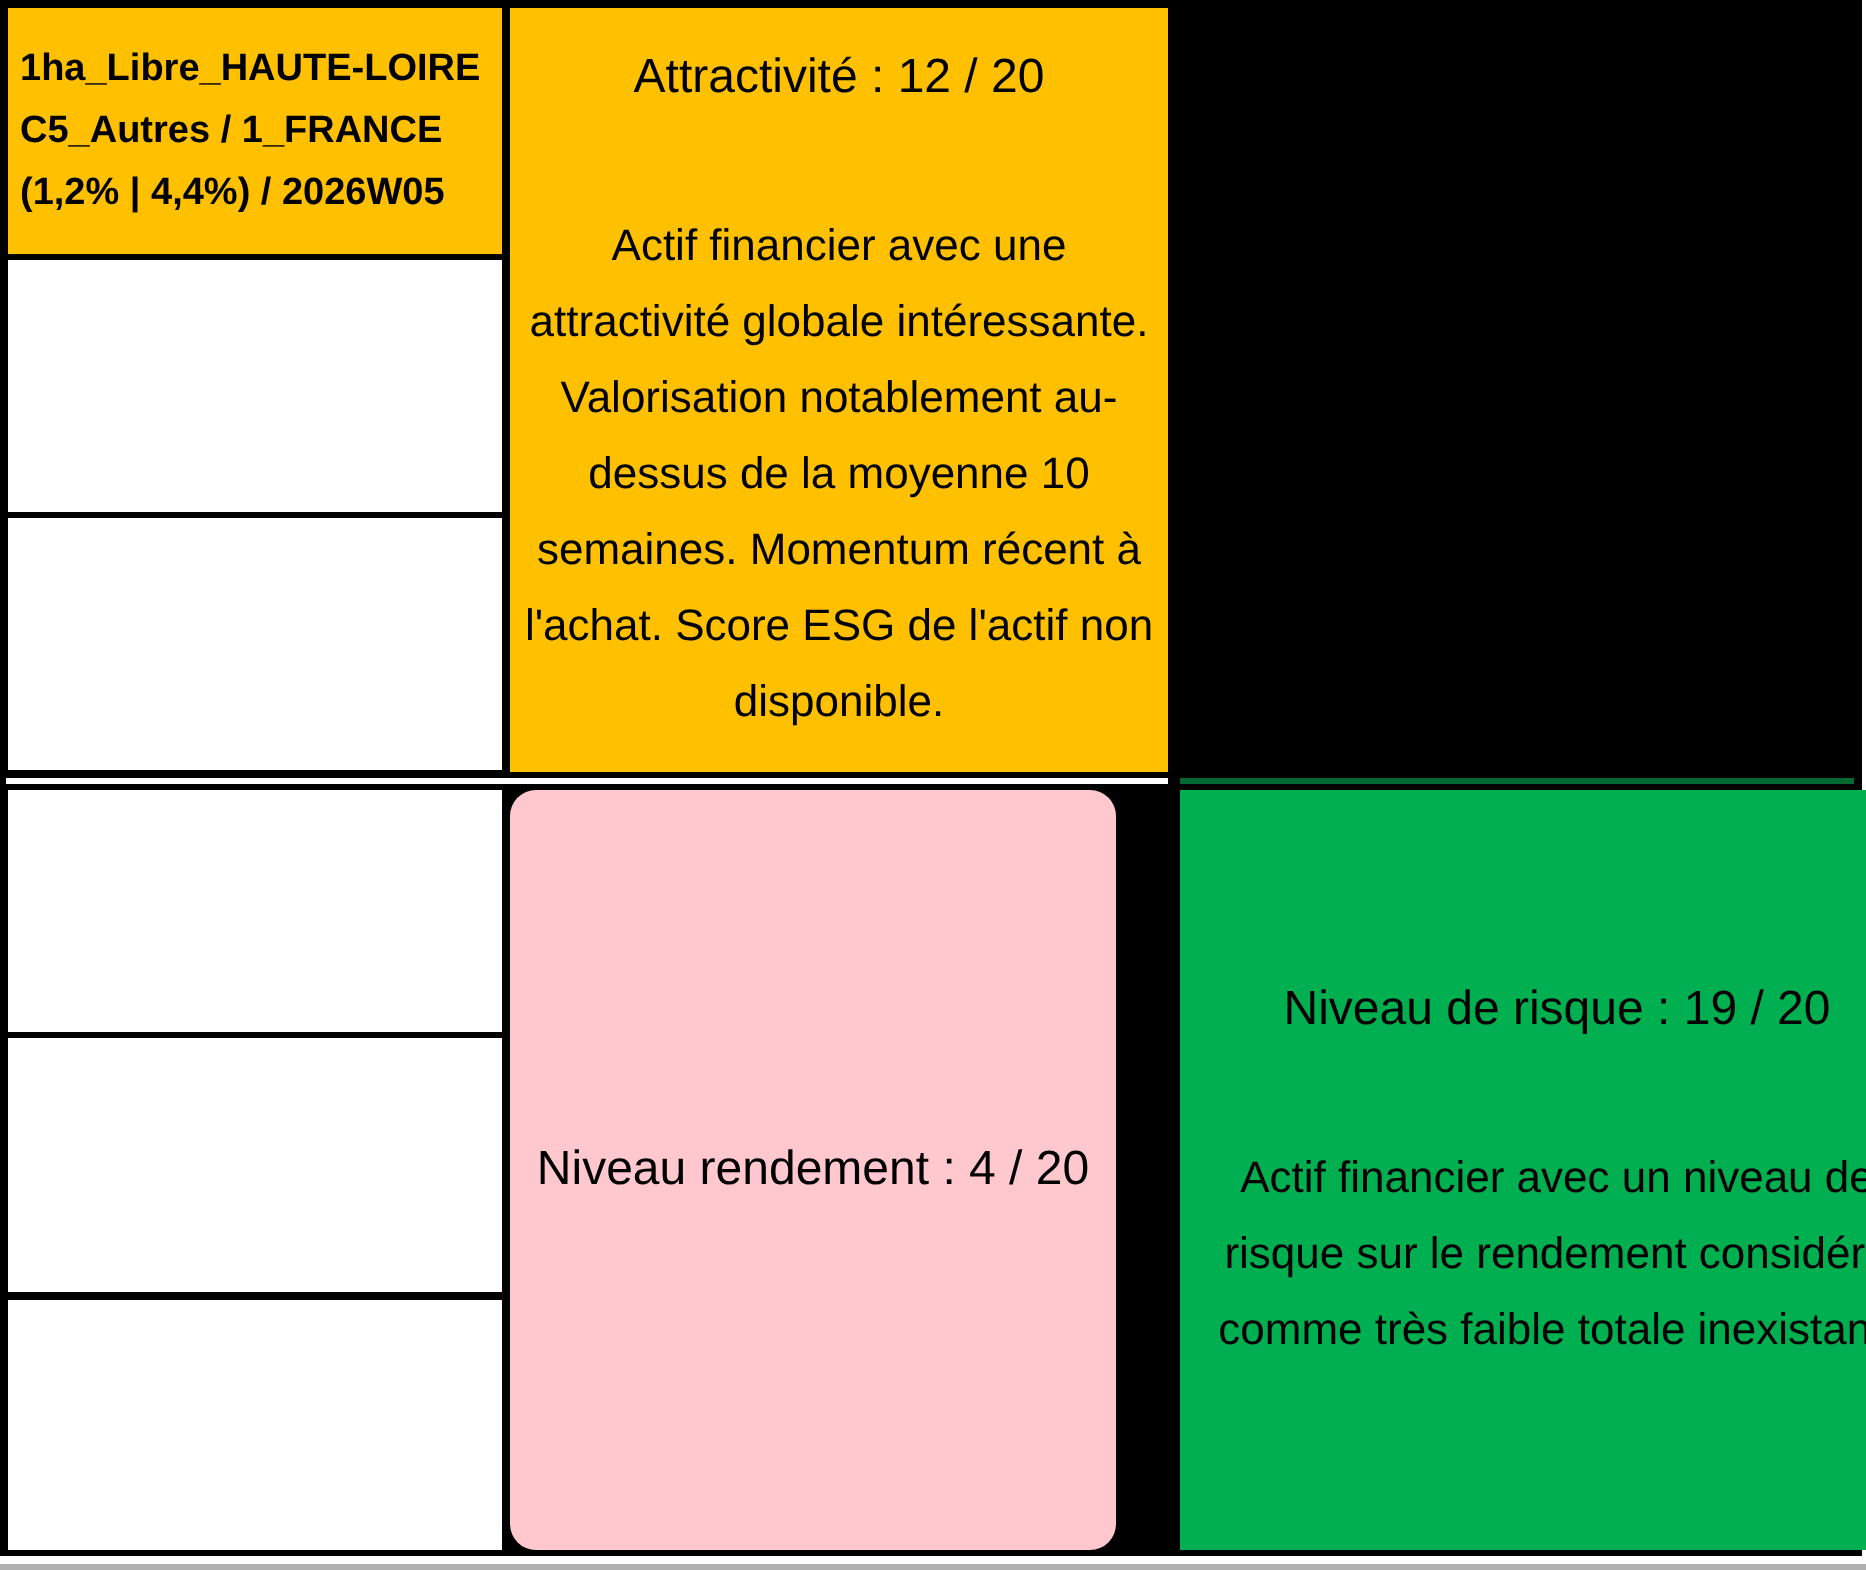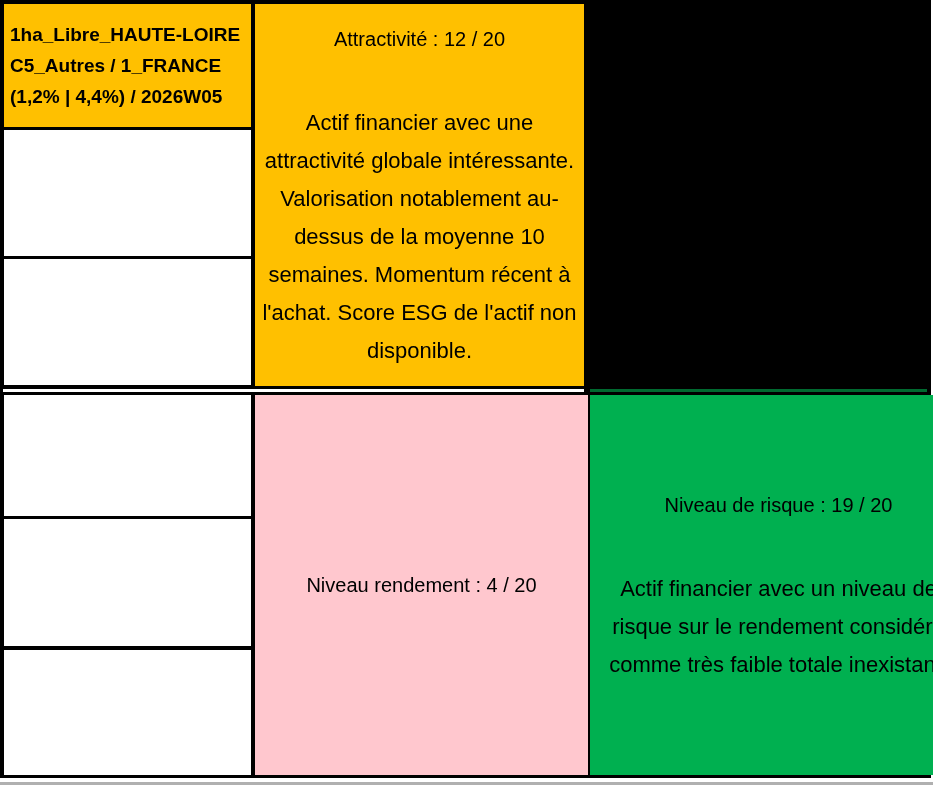--- a/index.html
+++ b/index.html
@@ -31,42 +31,42 @@
   
   .c-header { left:4px; top:4px;   width:247px; height:123px; background:var(--orange); }
   .c-l2     { left:4px; top:130px; width:247px; height:126px; }
   .c-l3     { left:4px; top:259px; width:247px; height:126px; }
   .c-l4     { left:4px; top:395px; width:247px; height:121px; }
   .c-l5     { left:4px; top:519px; width:247px; height:127px; }
   .c-l6     { left:4px; top:650px; width:247px; height:125px; }
 
   
   .c-attractivite { left:255px; top:4px;   width:329px; height:382px; background:var(--orange); }
-  .c-rendement    { left:255px; top:395px; width:333px; height:380px; background:var(--pink); }
+  .c-rendement    { left:255px; top:395px; width:303px; height:380px; background:var(--pink);border-radius:13px; }
 
   
   .c-perennite { left:590px; top:4px;   width:337px; height:382px; background:var(--green); }
   .c-risque    { left:590px; top:395px; width:377px; height:380px; background:var(--green); }
 
   .header-cell {
     display:flex; align-items:center;
     padding:0 4px 0 6px;
   }
   .header-text {
     font-size:19px; line-height:31px; font-weight:bold;
     white-space:pre-line; text-align:left;
   }
 
   .score-cell {
     display:flex; flex-direction:column;
     justify-content:center; align-items:center;
     text-align:center;
     padding:0 2px;
   }
-  .cell-title { font-size:20px; line-height:38px; }
+  .cell-title { font-size:24px; line-height:38px; }
   .cell-body  { font-size:22px; line-height:38px; margin-top:46px; }
 
   
   .bottom-strip {
     position:absolute; left:0; top:778px; width:933px; height:7px;
     background:#ffffff;
   }
   .bottom-edge-line {
     position:absolute; left:0; top:782px; width:933px; height:3px;
     background:var(--gray-edge, #b0b0b0);

